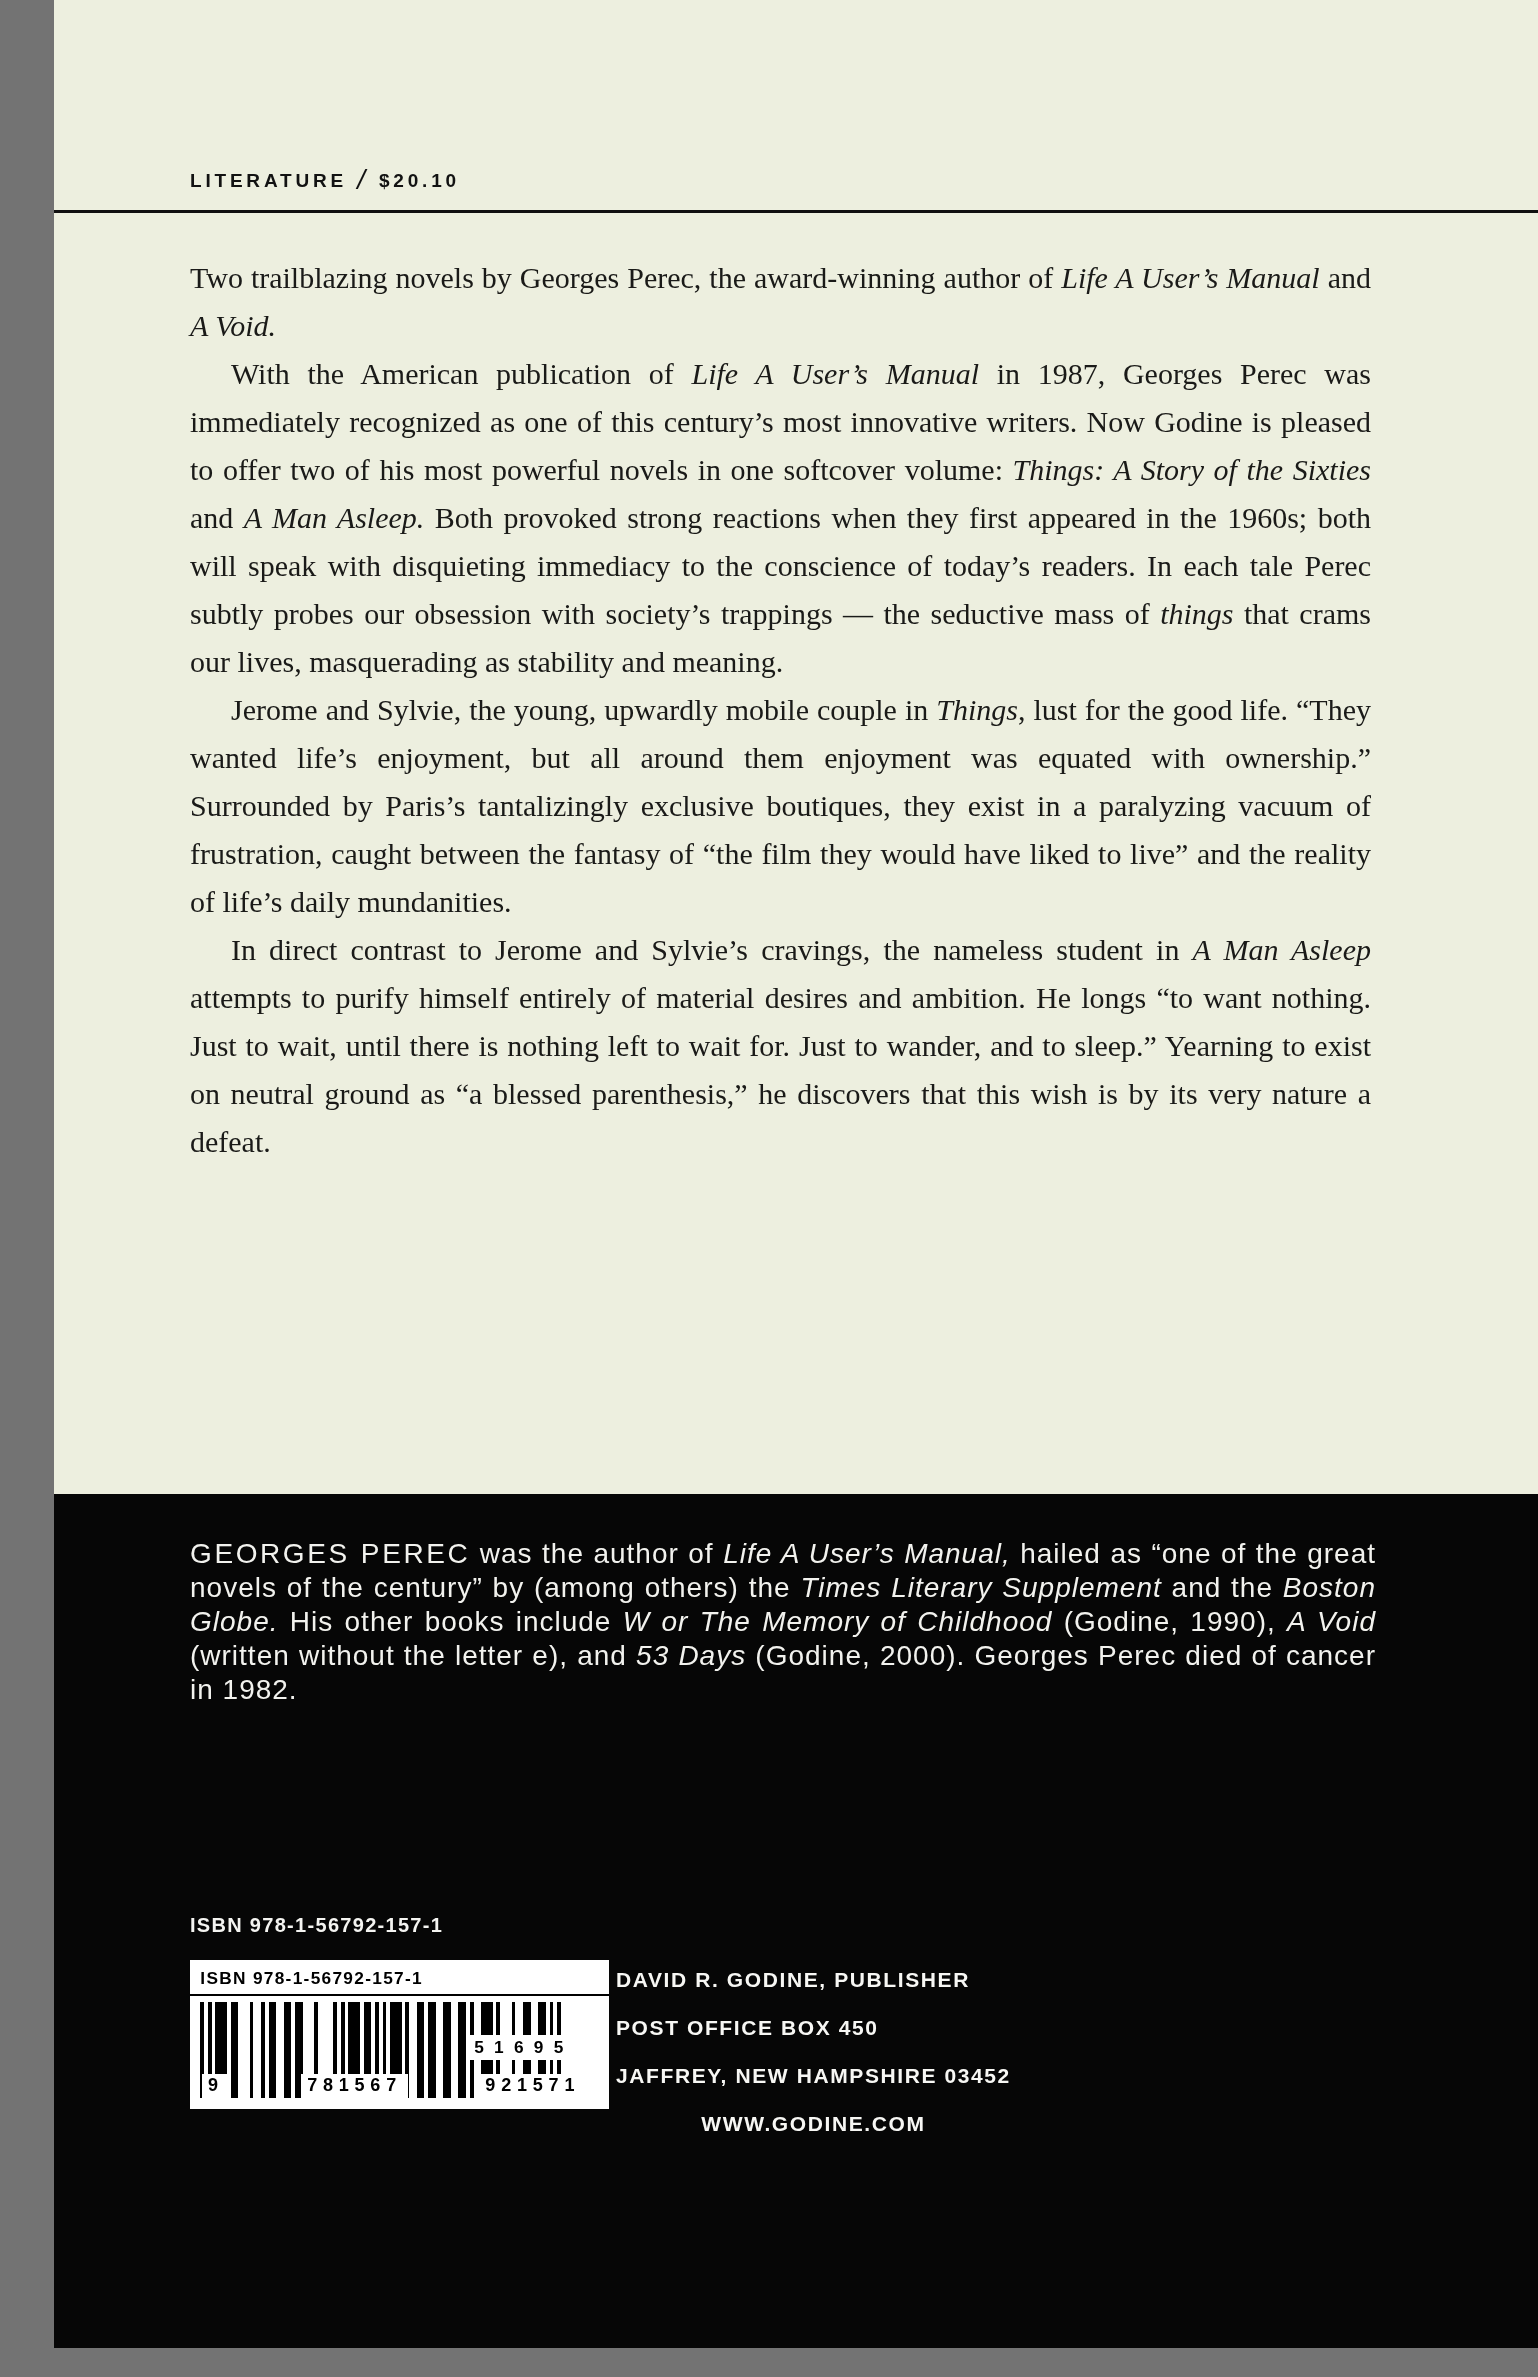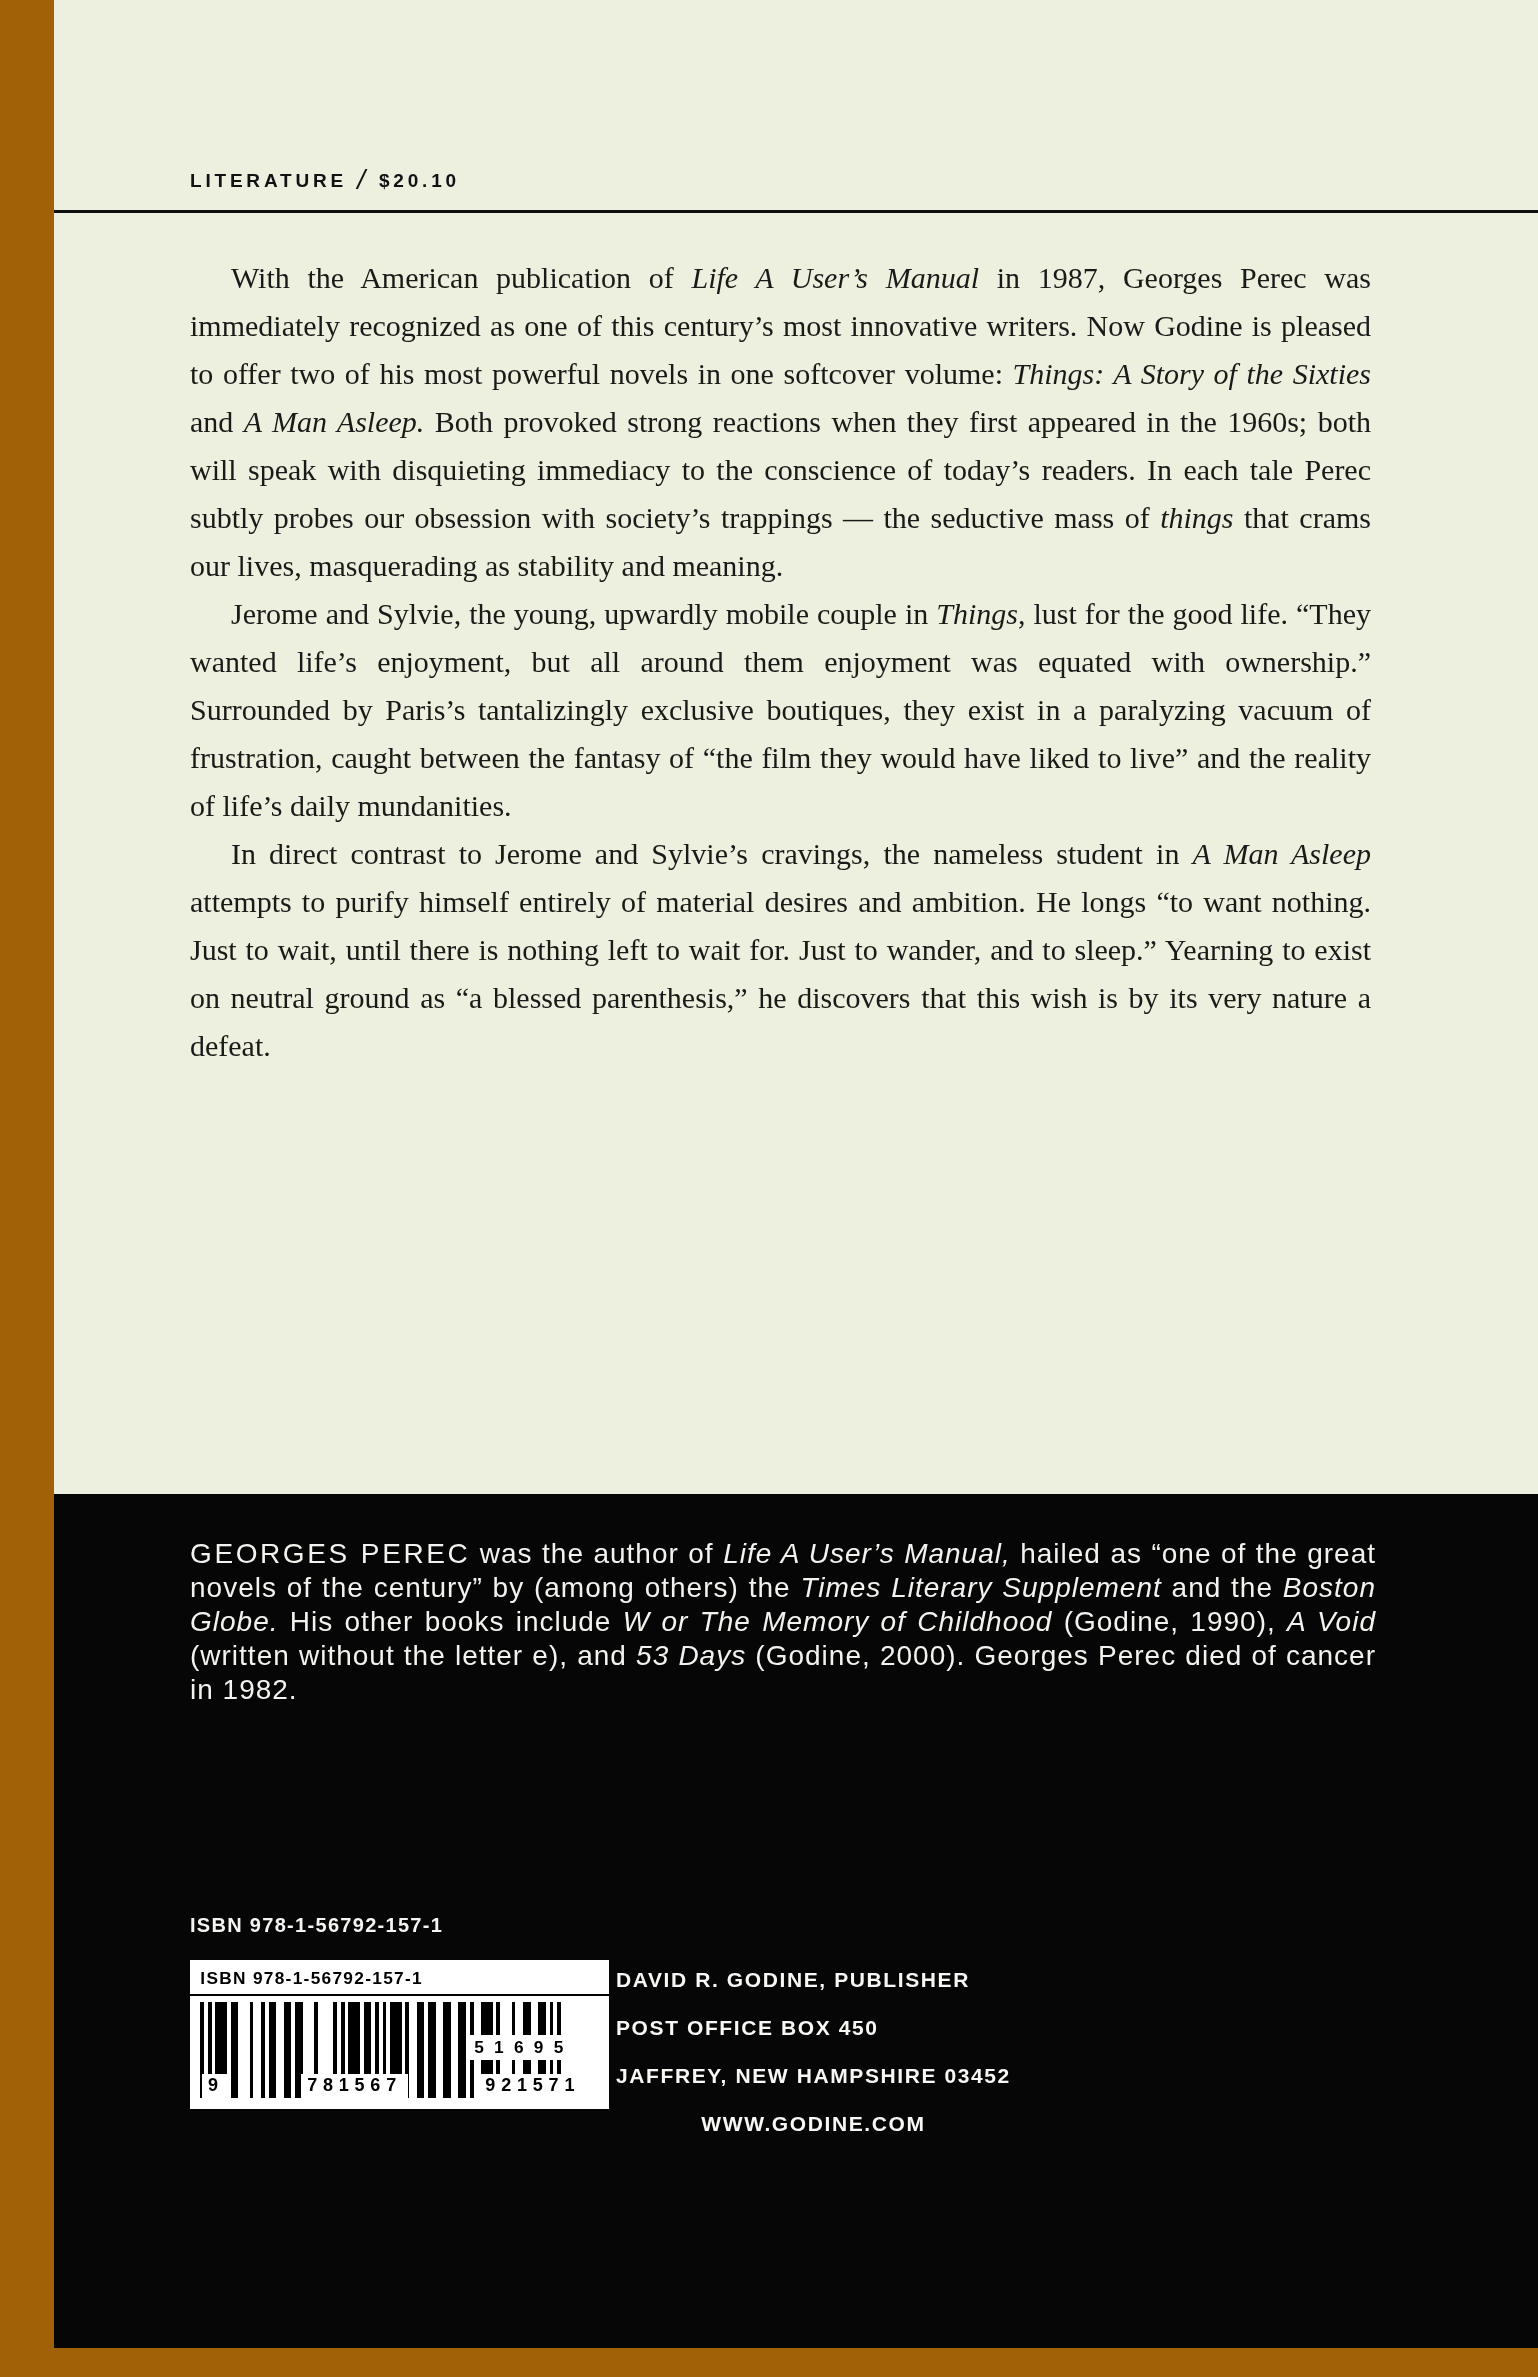--- a/index.html
+++ b/index.html
@@ -4,21 +4,21 @@
 <style>
   html, body {
     margin: 0;
     padding: 0;
     background: #fcfcfa;
   }
   .cover {
     position: relative;
     width: 1538px;
     height: 2377px;
-    background: #a16207;
+    background: #737373;
     overflow: hidden;
     font-family: "Liberation Sans", sans-serif;
     color: #161616;
   }
   .pale-panel {
     position: absolute;
     left: 54px; top: 0;
     width: 1484px; height: 1494px;
     background: #edefdf;
   }
@@ -163,20 +163,21 @@
 
   <div class="category-line">
     <span>LITERATURE</span>
     <span class="slash-sep">/</span>
     <span>$20.10</span>
   </div>
 
   <div class="divider-rule"></div>
 
   <div class="synopsis">
+      <p class="first"><span>Two trailblazing novels by Georges Perec, the award-winning author of </span><span class="it">Life A User’s Manual</span><span> and </span><span class="it">A Void.</span></p>
       <p><span>With the American publication of </span><span class="it">Life A User’s Manual</span><span> in 1987, Georges Perec was immediately recognized as one of this century’s most innovative writers. Now Godine is pleased to offer two of his most powerful novels in one softcover volume: </span><span class="it">Things: A Story of the Sixties</span><span> and </span><span class="it">A Man Asleep.</span><span> Both provoked strong reactions when they first appeared in the 1960s; both will speak with disquieting immediacy to the conscience of today’s readers. In each tale Perec subtly probes our obsession with society’s trappings — the seductive mass of </span><span class="it">things</span><span> that crams our lives, masquerading as stability and meaning.</span></p>
       <p><span>Jerome and Sylvie, the young, upwardly mobile couple in </span><span class="it">Things</span><span>, lust for the good life. “They wanted life’s enjoyment, but all around them enjoyment was equated with ownership.” Surrounded by Paris’s tantalizingly exclusive boutiques, they exist in a paralyzing vacuum of frustration, caught between the fantasy of “the film they would have liked to live” and the reality of life’s daily mundanities.</span></p>
       <p><span>In direct contrast to Jerome and Sylvie’s cravings, the nameless student in </span><span class="it">A Man Asleep</span><span> attempts to purify himself entirely of material desires and ambition. He longs “to want nothing. Just to wait, until there is nothing left to wait for. Just to wander, and to sleep.” Yearning to exist on neutral ground as “a blessed parenthesis,” he discovers that this wish is by its very nature a defeat.</span></p>
     </div>
 
   <div class="author-bio"><span class="lead-caps">GEORGES PEREC</span><span> was the author of </span><span class="it">Life A User’s Manual,</span><span> hailed as “one of the great novels of the century” by (among others) the </span><span class="it">Times Literary Supplement</span><span> and the </span><span class="it">Boston Globe.</span><span> His other books include </span><span class="it">W or The Memory of Childhood</span><span> (Godine, 1990), </span><span class="it">A Void</span><span> (written without the letter e), and </span><span class="it">53 Days</span><span> (Godine, 2000). Georges Perec died of cancer in 1982.</span></div>
 
 
   <div class="isbn-line">ISBN 978-1-56792-157-1</div>
 

